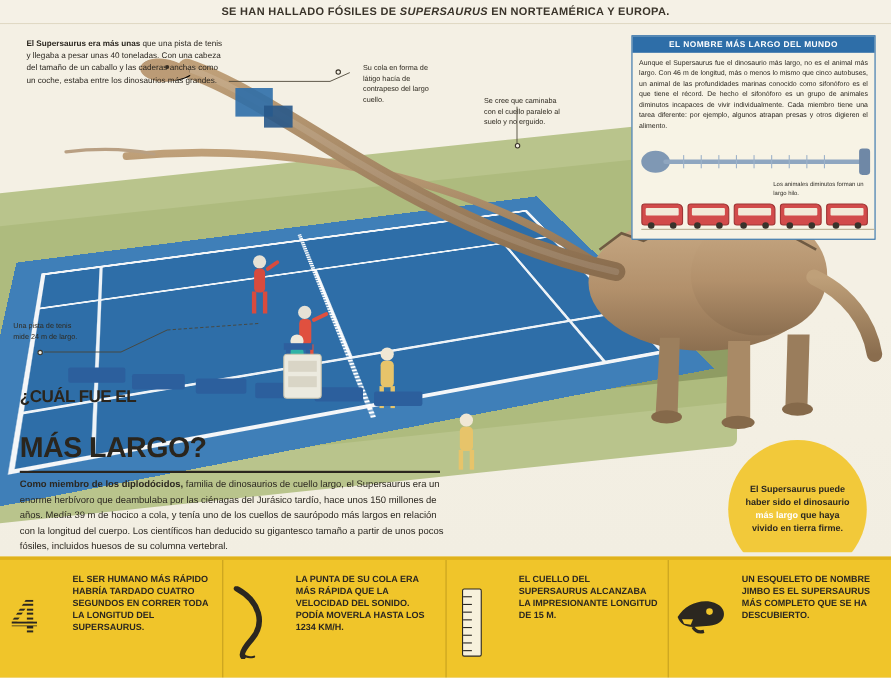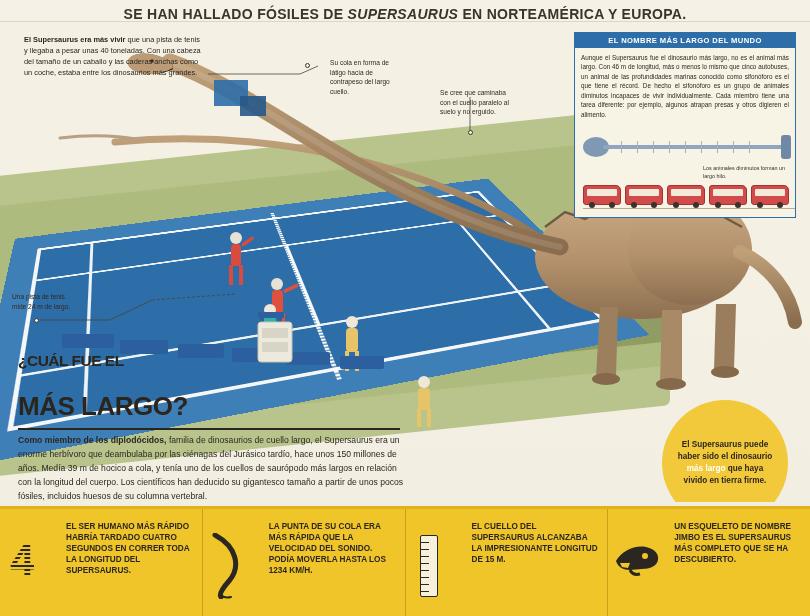--- a/index.html
+++ b/index.html
@@ -28,21 +28,21 @@
     background:#f0c52a;
     color:#2f2a20;
     font-size:8px; font-weight:bold;
     display:flex; align-items:center; justify-content:center;margin-top:24px;
   }
   .folio.left { left:8px; }
   .folio.right { right:8px; }
   .runhead {
     position:absolute; top:6px; left:0; width:810px;
     text-align:center;
-    font-size:14px; letter-spacing:0.3px;
+    font-size:10px; letter-spacing:0.3px;
     color:#3a342a;
     font-weight:bold;
   }
   .runhead i { font-style:italic; }
 
   
   .scene {
     position:absolute; top:22px; left:0; width:810px; height:480px;
     background:linear-gradient(#f4f0e4 0%, #f4f0e4 55%, #f2eee2 100%);
     overflow:hidden;
@@ -358,21 +358,21 @@
 
       <line x1="208" y1="52" x2="300" y2="52" stroke="#4a4436" stroke-width="0.8"></line>
       <line x1="300" y1="52" x2="318" y2="44" stroke="#4a4436" stroke-width="0.8"></line>
       <line x1="470" y1="75" x2="470" y2="110" stroke="#4a4436" stroke-width="0.8"></line>
       <line x1="40" y1="298" x2="110" y2="298" stroke="#4a4436" stroke-width="0.8"></line>
       <line x1="110" y1="298" x2="152" y2="278" stroke="#4a4436" stroke-width="0.8"></line>
       <line x1="152" y1="278" x2="236" y2="272" stroke="#4a4436" stroke-width="0.8" stroke-dasharray="3 2"></line>
     </svg>
 
     <div class="lead">
-      <b>El Supersaurus era más vivir</b><span> que una pista de tenis y llegaba a pesar unas 40 toneladas. Con una cabeza del tamaño de un caballo y las caderas anchas como un coche, estaba entre los dinosaurios más grandes.</span>
+      <b>El Supersaurus era más unas</b><span> que una pista de tenis y llegaba a pesar unas 40 toneladas. Con una cabeza del tamaño de un caballo y las caderas anchas como un coche, estaba entre los dinosaurios más grandes.</span>
     </div>
 
     <div class="callout" style="left:330px; top:36px; width:74px;">Su cola en forma de látigo hacía de contrapeso del largo cuello.</div>
     <div class="dot" style="left:305px; top:41px;"></div>
 
     <div class="callout" style="left:440px; top:66px; width:72px;">Se cree que caminaba con el cuello paralelo al suelo y no erguido.</div>
     <div class="dot" style="left:468px; top:108px;"></div>
 
     <div class="callout" style="left:12px; top:270px; width:66px;">Una pista de tenis mide 24 m de largo.</div>
     <div class="dot" style="left:34px; top:296px;"></div>

